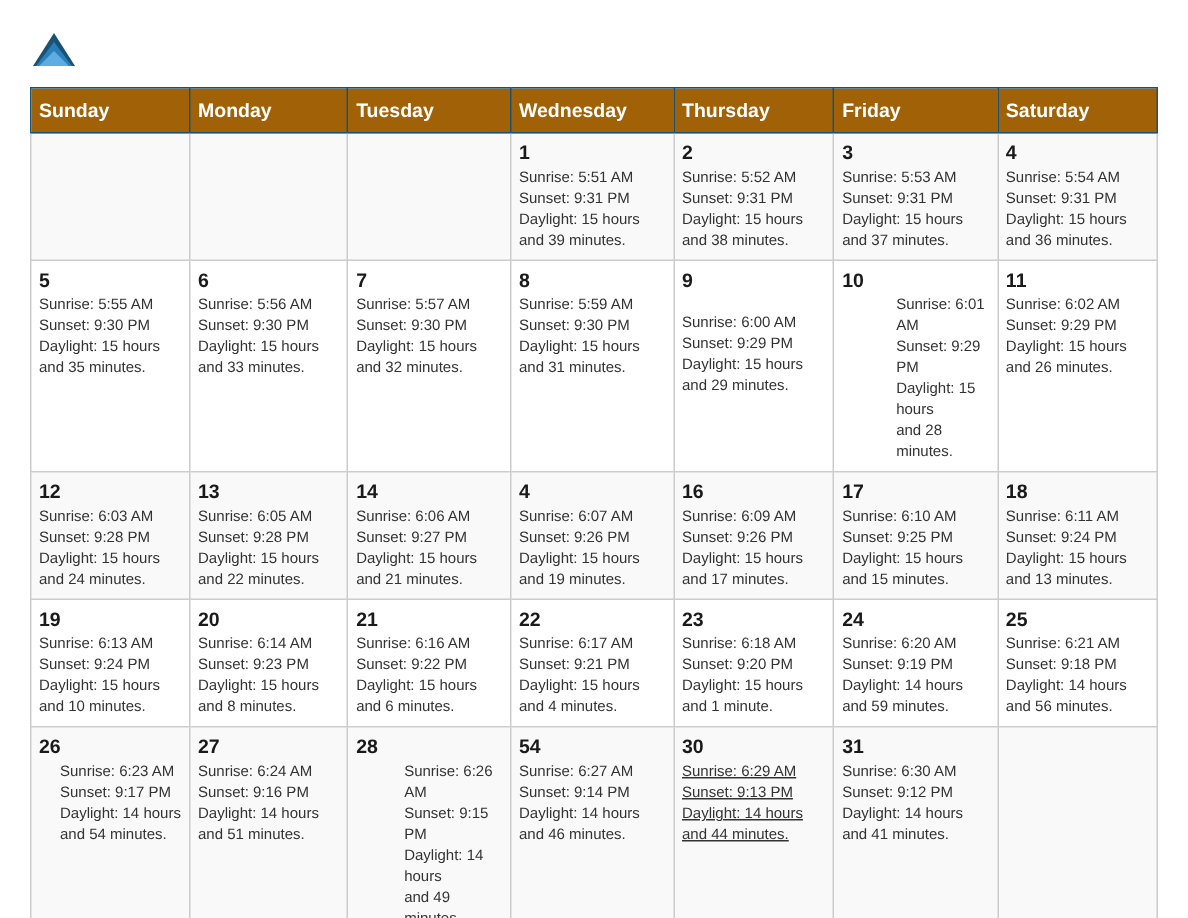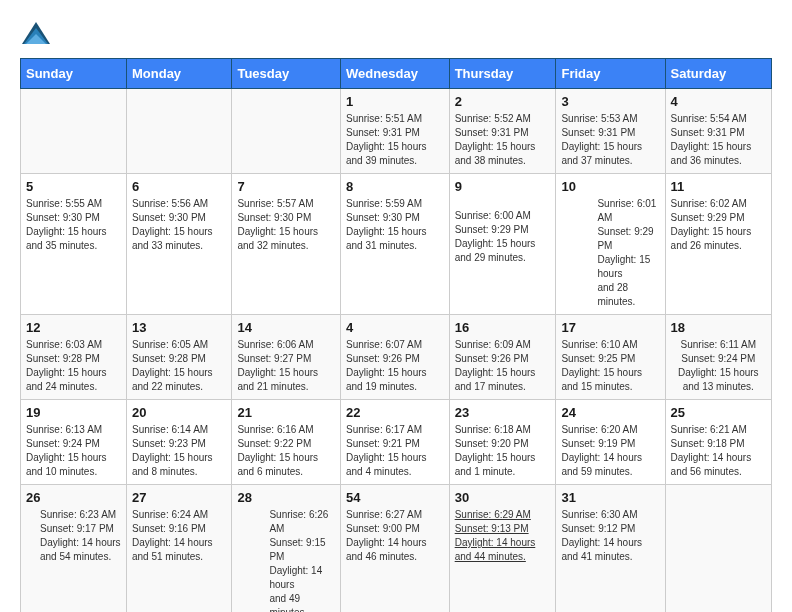--- a/index.html
+++ b/index.html
@@ -50,21 +50,21 @@
     }
     .location {
       font-size: 15px;
       color: #333;
     }
     table {
       width: 100%;
       border-collapse: collapse;
     }
     thead tr {
-      background-color: #3b82f6;
+      background-color: #a16207;
       color: white;
     }
     thead th {
       padding: 7px 5px;
       font-size: 13px;
       font-weight: bold;
       text-align: left;
       border: 1px solid #1a5276;
     }
     tbody tr {
@@ -257,21 +257,21 @@
         </td>
         <td>
           <span class="day-num">17</span>
           <div class="day-info" style="white-space: pre-line;">Sunrise: 6:10 AM
 Sunset: 9:25 PM
 Daylight: 15 hours
 and 15 minutes.</div>
         </td>
         <td>
           <span class="day-num">18</span>
-          <div class="day-info" style="white-space: pre-line; text-align: center;">Sunrise: 6:11 AM
+          <div class="day-info" style="white-space: pre-line;">Sunrise: 6:11 AM
 Sunset: 9:24 PM
 Daylight: 15 hours
 and 13 minutes.</div>
         </td>
       </tr>
       <tr>
         <td>
           <span class="day-num">19</span>
           <div class="day-info" style="white-space: pre-line;">Sunrise: 6:13 AM
 Sunset: 9:24 PM
@@ -339,21 +339,21 @@
         <td>
           <span class="day-num">28</span>
           <div class="day-info" style="white-space: pre-line; margin-left: 32px;">Sunrise: 6:26 AM
 Sunset: 9:15 PM
 Daylight: 14 hours
 and 49 minutes.</div>
         </td>
         <td>
           <span class="day-num">54</span>
           <div class="day-info" style="white-space: pre-line;">Sunrise: 6:27 AM
-Sunset: 9:00 PM
+Sunset: 9:14 PM
 Daylight: 14 hours
 and 46 minutes.</div>
         </td>
         <td>
           <span class="day-num">30</span>
           <div class="day-info" style="white-space: pre-line; text-decoration: underline;">Sunrise: 6:29 AM
 Sunset: 9:13 PM
 Daylight: 14 hours
 and 44 minutes.</div>
         </td>

